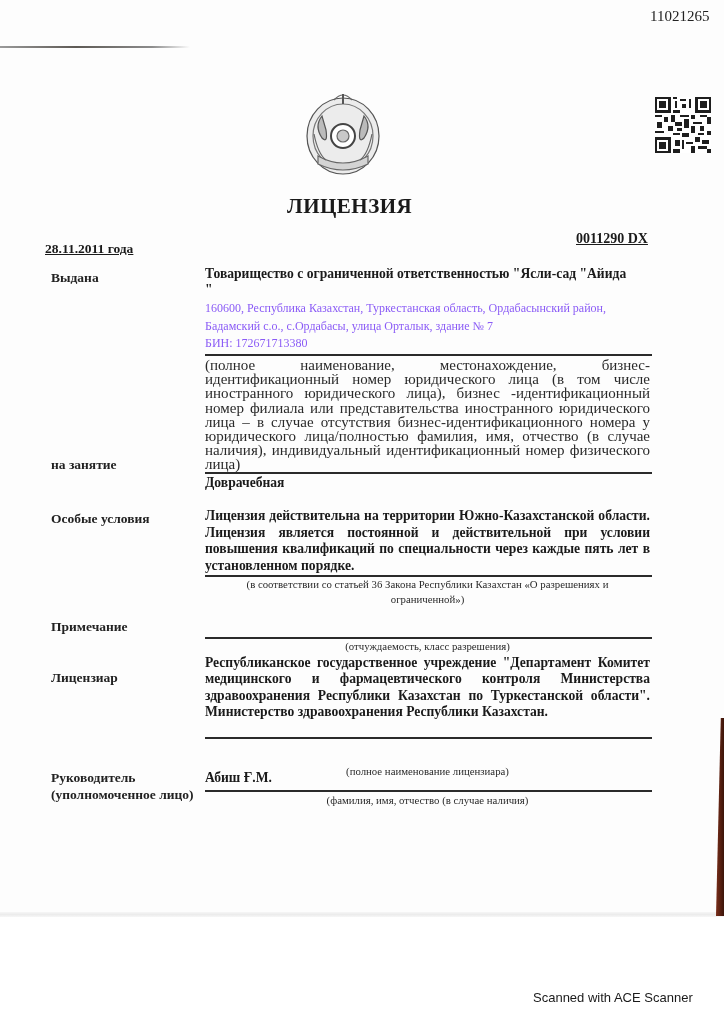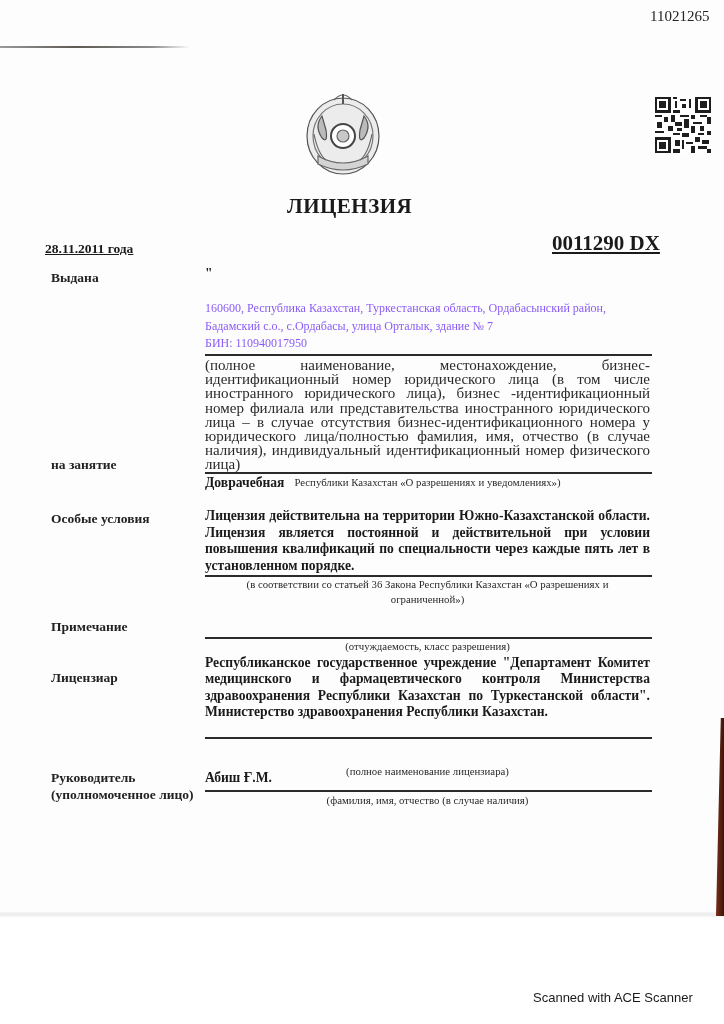--- a/index.html
+++ b/index.html
@@ -16,21 +16,21 @@
       background: linear-gradient(90deg, #9a9a9a, #5e5a55 40%, #8c8c8c 80%, rgba(150,150,150,0)); }
     .right-strip { position: absolute; left: 716px; top: 718px; width: 8px; height: 198px;
       background: linear-gradient(90deg, #7a2e1a, #3b1409); clip-path: polygon(60% 0, 100% 0, 100% 100%, 0 100%); }
 
     .doc-number { position: absolute; left: 650px; top: 8px; font-size: 15px; color: #222; }
     .qr { position: absolute; left: 655px; top: 95px; width: 56px; height: 60px; }
     .emblem { position: absolute; left: 304px; top: 86px; width: 78px; height: 106px; }
 
     .title { position: absolute; left: 287px; top: 194px; font-size: 21px; font-weight: bold; letter-spacing: 0.5px; }
     .issue-date { position: absolute; left: 45px; top: 241px; font-size: 13.5px; font-weight: bold; text-decoration: underline; }
-    .license-number { position: absolute; left: 552px; top: 231px; font-size: 21px; font-weight: bold; text-decoration: underline; }
+    .license-number { position: absolute; left: 576px; top: 231px; font-size: 14px; font-weight: bold; text-decoration: underline; }
 
     .label { position: absolute; left: 51px; font-size: 13.5px; font-weight: bold; color: #222; }
     .content { position: absolute; left: 205px; width: 445px; }
     .bold-text { font-size: 13.6px; font-weight: bold; line-height: 16px; text-align: justify; }
     .plain-text { font-size: 12px; line-height: 17.5px; color: #8b5cf6; }
     .note-text { font-size: 15px; line-height: 14.2px; text-align: justify; color: #2a2a2a; }
     .caption { font-size: 10.8px; line-height: 14.5px; text-align: center; color: #2a2a2a; }
     .rule { position: absolute; left: 205px; width: 447px; height: 1.6px; background: #2b2b2b; }
 
     .scanner-mark { position: absolute; left: 533px; top: 990px; font-family: "Liberation Sans", "DejaVu Sans", sans-serif; font-size: 13px; color: #1a1a1a; }
@@ -110,35 +110,35 @@
     <path d="M68 48 q-4 20 -12 26" stroke="#666"></path>
   </g>
 </svg>
 
 <div class="title">ЛИЦЕНЗИЯ</div>
 <div class="issue-date">28.11.2011 года</div>
 <div class="license-number">0011290 DX</div>
 
 <div class="label" style="top:270px;">Выдана</div>
 <div class="content" style="top:266px;">
+  <div class="bold-text" style="white-space:nowrap;">Товарищество с ограниченной ответственностью "Ясли-сад "Айида</div>
   <div class="bold-text">"</div>
 </div>
 <div class="content plain-text" style="top:300px;">
   <div style="white-space:nowrap;">160600, Республика Казахстан, Туркестанская область, Ордабасынский район,</div>
   <div>Бадамский с.о., с.Ордабасы, улица Орталык, здание № 7</div>
-  <div>БИН: 110940017950</div>
+  <div>БИН: 172671713380</div>
 </div>
 <div class="rule" style="top:354px;"></div>
 <div class="content note-text" style="top:358px;">(полное наименование, местонахождение, бизнес-идентификационный номер юридического лица (в том числе иностранного юридического лица), бизнес -идентификационный номер филиала или представительства иностранного юридического лица – в случае отсутствия бизнес-идентификационного номера у юридического лица/полностью фамилия, имя, отчество (в случае наличия), индивидуальный идентификационный номер физического лица)</div>
 
 <div class="label" style="top:457px;">на занятие</div>
 <div class="content bold-text" style="top:455px;margin-top:20px;">Доврачебная</div>
 <div class="rule" style="top:472px;"></div>
 <div class="content caption" style="top:475px;">
-  <div>Республики Казахстан «О разрешениях и уведомлениях»)</div>
 </div>
 
 <div class="label" style="top:511px;">Особые условия</div>
 <div class="content bold-text" style="top:508px; line-height:16.5px;">Лицензия действительна на территории Южно-Казахстанской области. Лицензия является постоянной и действительной при условии повышения квалификаций по специальности через каждые пять лет в установленном порядке.</div>
 <div class="rule" style="top:575px;"></div>
 <div class="content caption" style="top:577px;">
   <div>(в соответствии со статьей 36 Закона Республики Казахстан «О разрешениях и</div>
   <div>ограниченной»)</div>
 </div>
 

